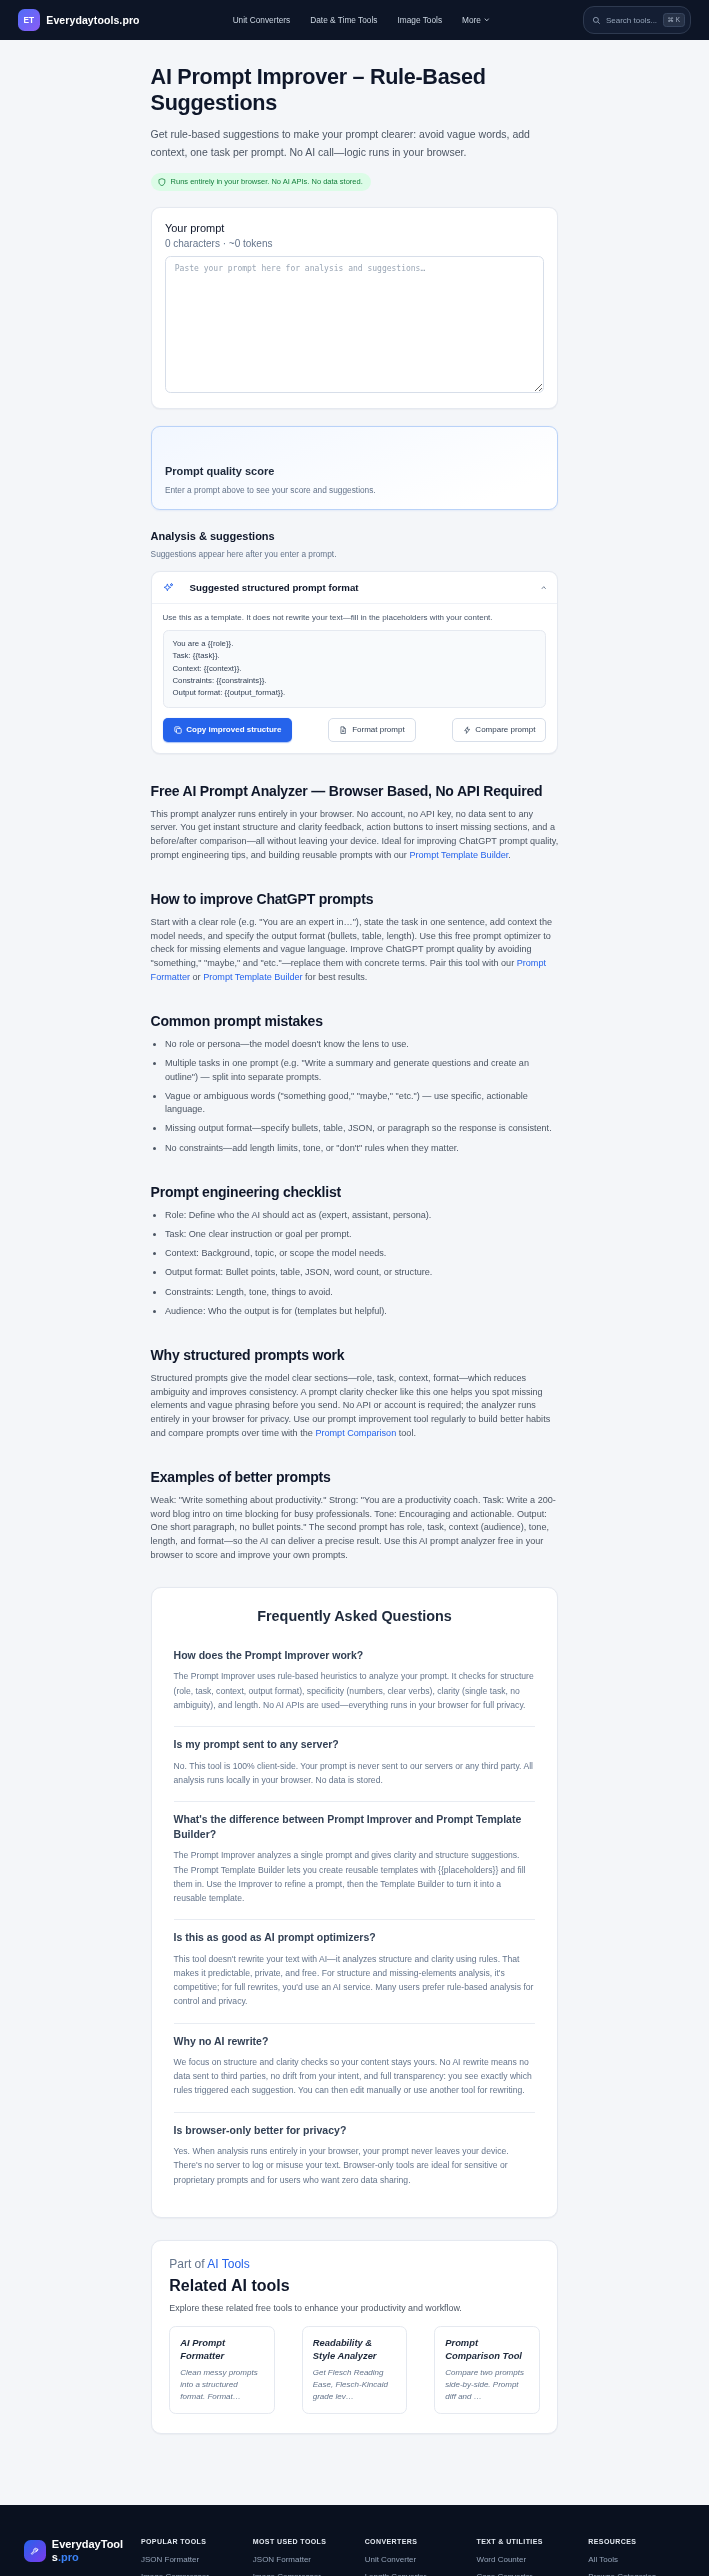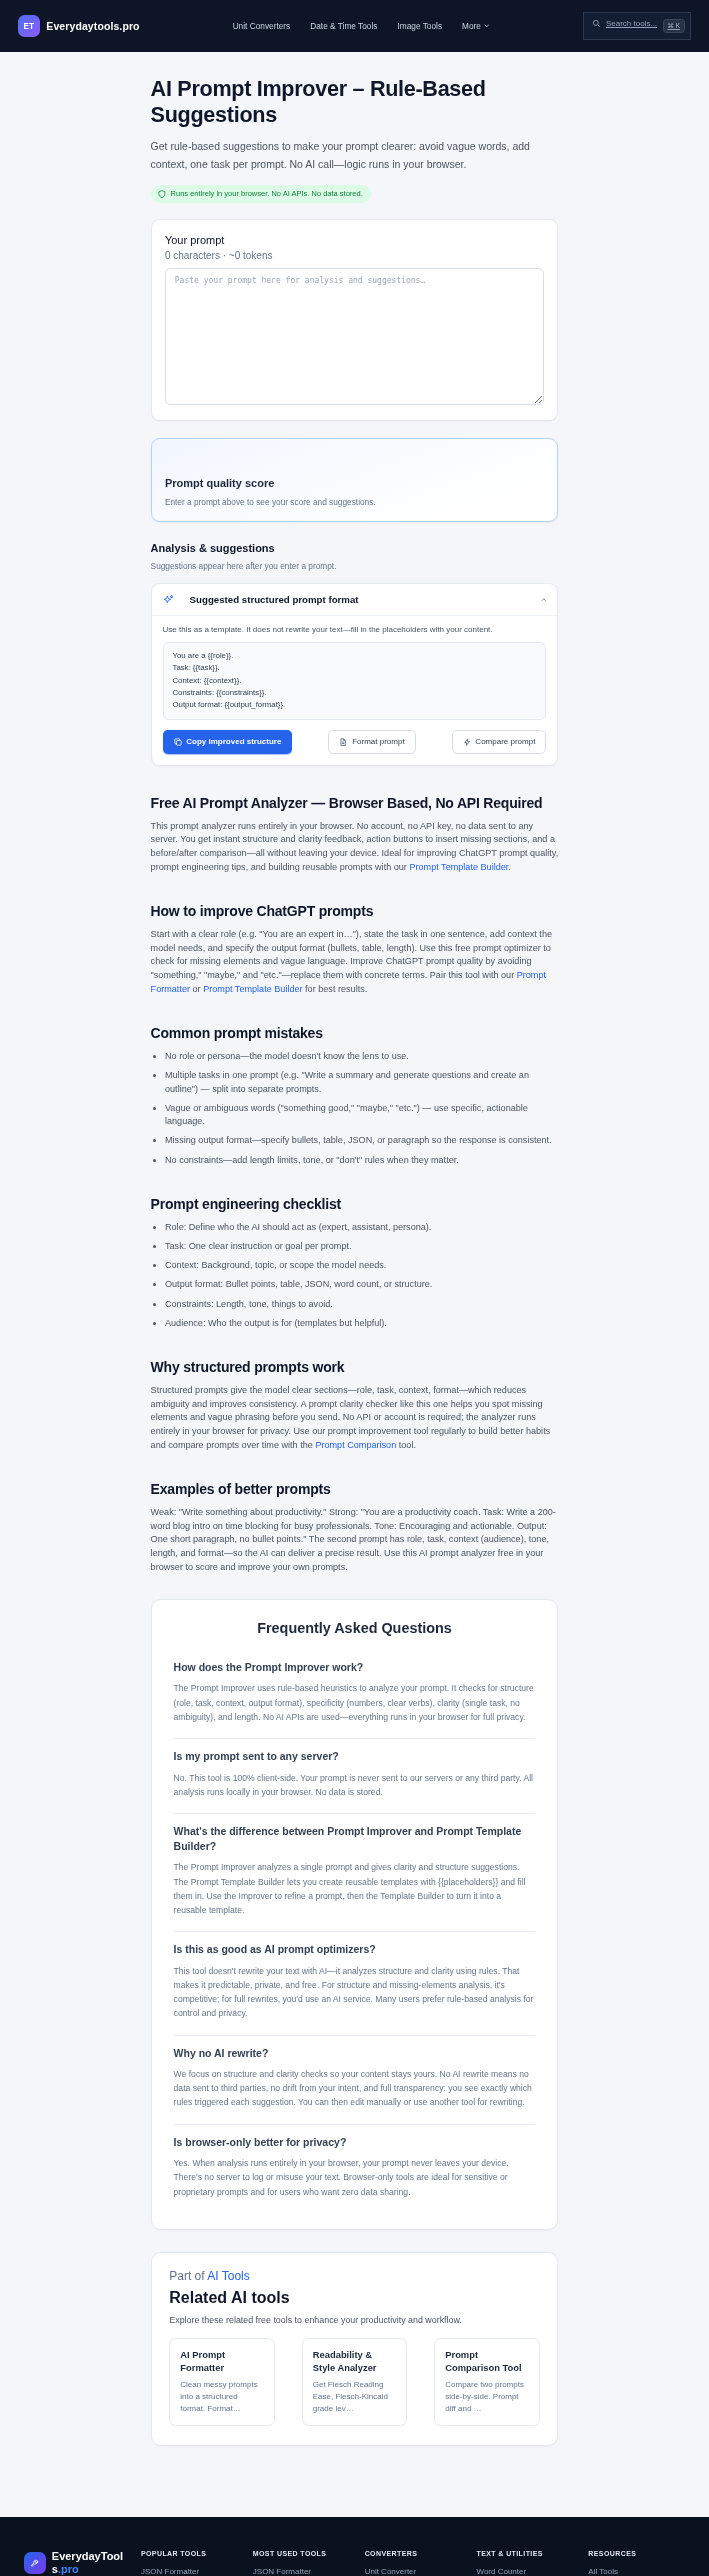--- a/index.html
+++ b/index.html
@@ -1,29 +1,29 @@
 <!DOCTYPE html>
 <html style="font-size:8.9px"><head>
 <meta charset="utf-8">
 <style>
   * { margin:0; padding:0; box-sizing:border-box; }
   html,body { background:#f4f6f9; font-family:"Liberation Sans", sans-serif; color:#0f172a; }
   a { text-decoration:none; }
 
   
-  .site-header { background:#0d1526; height:52px; display:flex; align-items:center; padding:0 17.7px; gap:22px; }
+  .site-header { background:#0d1526; height:40px; display:flex; align-items:center; padding:0 17.7px; gap:22px; }
   .brand { display:flex; align-items:center; gap:6.6px; }
   .brand-logo { width:22px; height:22px; border-radius:6.6px; background:linear-gradient(135deg,#4f6ef7,#8b5cf6);
     color:#fff; font-weight:bold; font-size:8.3px; display:flex; align-items:center; justify-content:center; }
   .brand-name { color:#fff; font-size:10.5px; font-weight:bold; letter-spacing:0.1px; }
   .main-nav { display:flex; align-items:center; gap:20px; margin:0 auto; }
   .main-nav .nav-item { color:#cbd5e1; font-size:8.3px; cursor:pointer; display:flex; align-items:center; gap:3.3px; }
   .chev { width:5.5px; height:5.5px; display:inline-block; }
-  .search-box { display:flex; align-items:flex-start; gap:5.5px; border:0.6px solid #2e3a50; background:#141e33;
-    border-radius:0; padding:5.5px 5.5px 5.5px 7.8px; min-width:104px; color:#94a3b8; cursor:text;text-decoration:underline; }
+  .search-box { display:flex; align-items:center; gap:5.5px; border:0.6px solid #2e3a50; background:#141e33;
+    border-radius:11px; padding:5.5px 5.5px 5.5px 7.8px; min-width:104px; color:#94a3b8; cursor:text; }
   .search-box .stext { font-size:8px; flex:1; }
   .kbd { background:#273247; border:0.6px solid #38465f; color:#aab6c8; border-radius:3.3px; font-size:6.4px;
     padding:2.2px 3.9px; white-space:nowrap; }
 
   
   .container { max-width:410px; margin:0 auto; padding:0 1.1px; }
   main { padding:24.4px 8.9px 40px; }
 
   
   .page-title { font-size:21.6px; line-height:1.2; font-weight:bold; color:#0f172a; letter-spacing:-0.3px; }
@@ -78,21 +78,21 @@
   .faq-item + .faq-item { border-top:0.6px solid #e8ecf2; }
   .faq-q { font-size:10.5px; font-weight:bold; color:#334155; line-height:1.4; }
   .faq-a { margin-top:6.6px; font-size:8.6px; line-height:1.65; color:#64748b; }
 
   
   .related-card { margin-top:22px; padding:16.6px 17.7px 19px; border-radius:10px; }
   .related-partof { font-size:12px; color:#64748b; }
   .related-partof a { color:#2563eb; }
   .related-title { margin-top:5.5px; font-size:16px; font-weight:bold; color:#0f172a; }
   .related-sub { margin-top:7.8px; font-size:8.9px; color:#4b5563; }
-  .related-grid { margin-top:13.3px; display:grid; grid-template-columns:repeat(3,1fr); gap:27px; }
+  .related-grid { margin-top:13.3px; display:grid; grid-template-columns:repeat(3,1fr); gap:27px;font-style:italic; }
   .tool-card { border:0.6px solid #e5e9f0; border-radius:6.6px; padding:10px; background:#fff; cursor:pointer; }
   .tool-card h4 { font-size:9.4px; font-weight:bold; color:#1e293b; line-height:1.35; }
   .tool-card p { margin-top:4.4px; font-size:8px; line-height:1.5; color:#64748b; }
 
   
   .site-footer { margin-top:31px; background:#0a111f; color:#94a3b8; }
   .footer-inner { max-width:687px; margin:0 auto; padding:33px 13.3px 22px; display:grid;
     grid-template-columns:1.05fr 1fr 1fr 1fr 1fr 1fr; gap:15.5px; }
   .f-brand-row { display:flex; align-items:center; gap:5.5px; }
   .f-logo { width:22px; height:22px; border-radius:6.6px; background:linear-gradient(135deg,#2563eb,#7c3aed);

